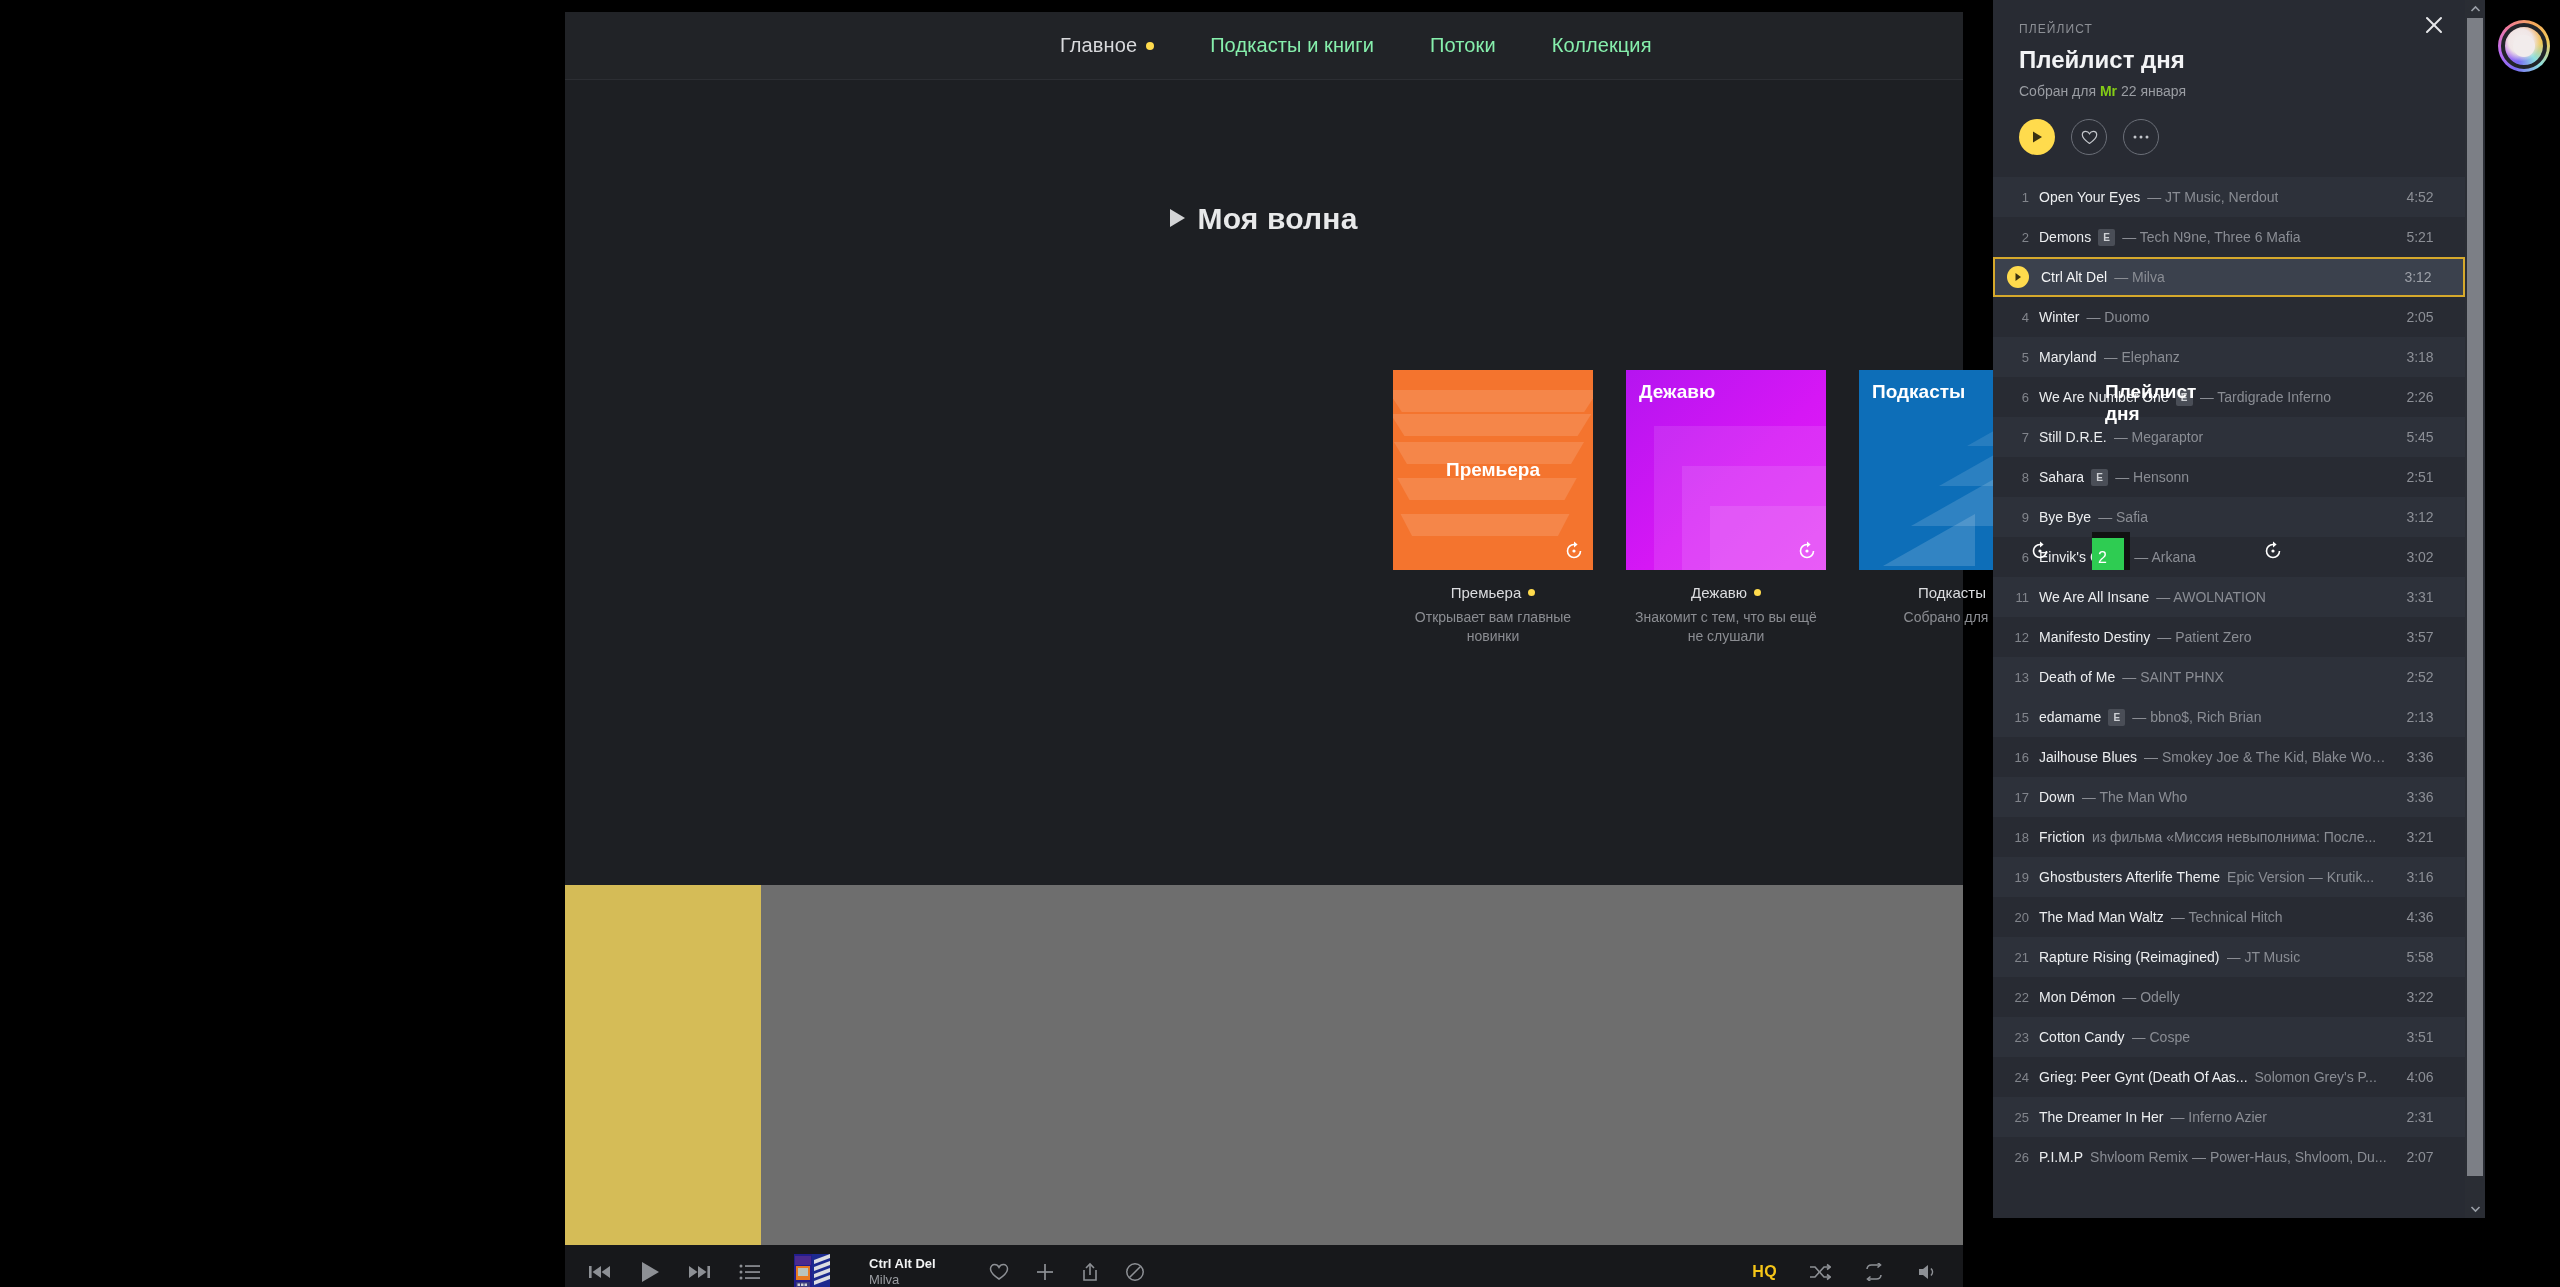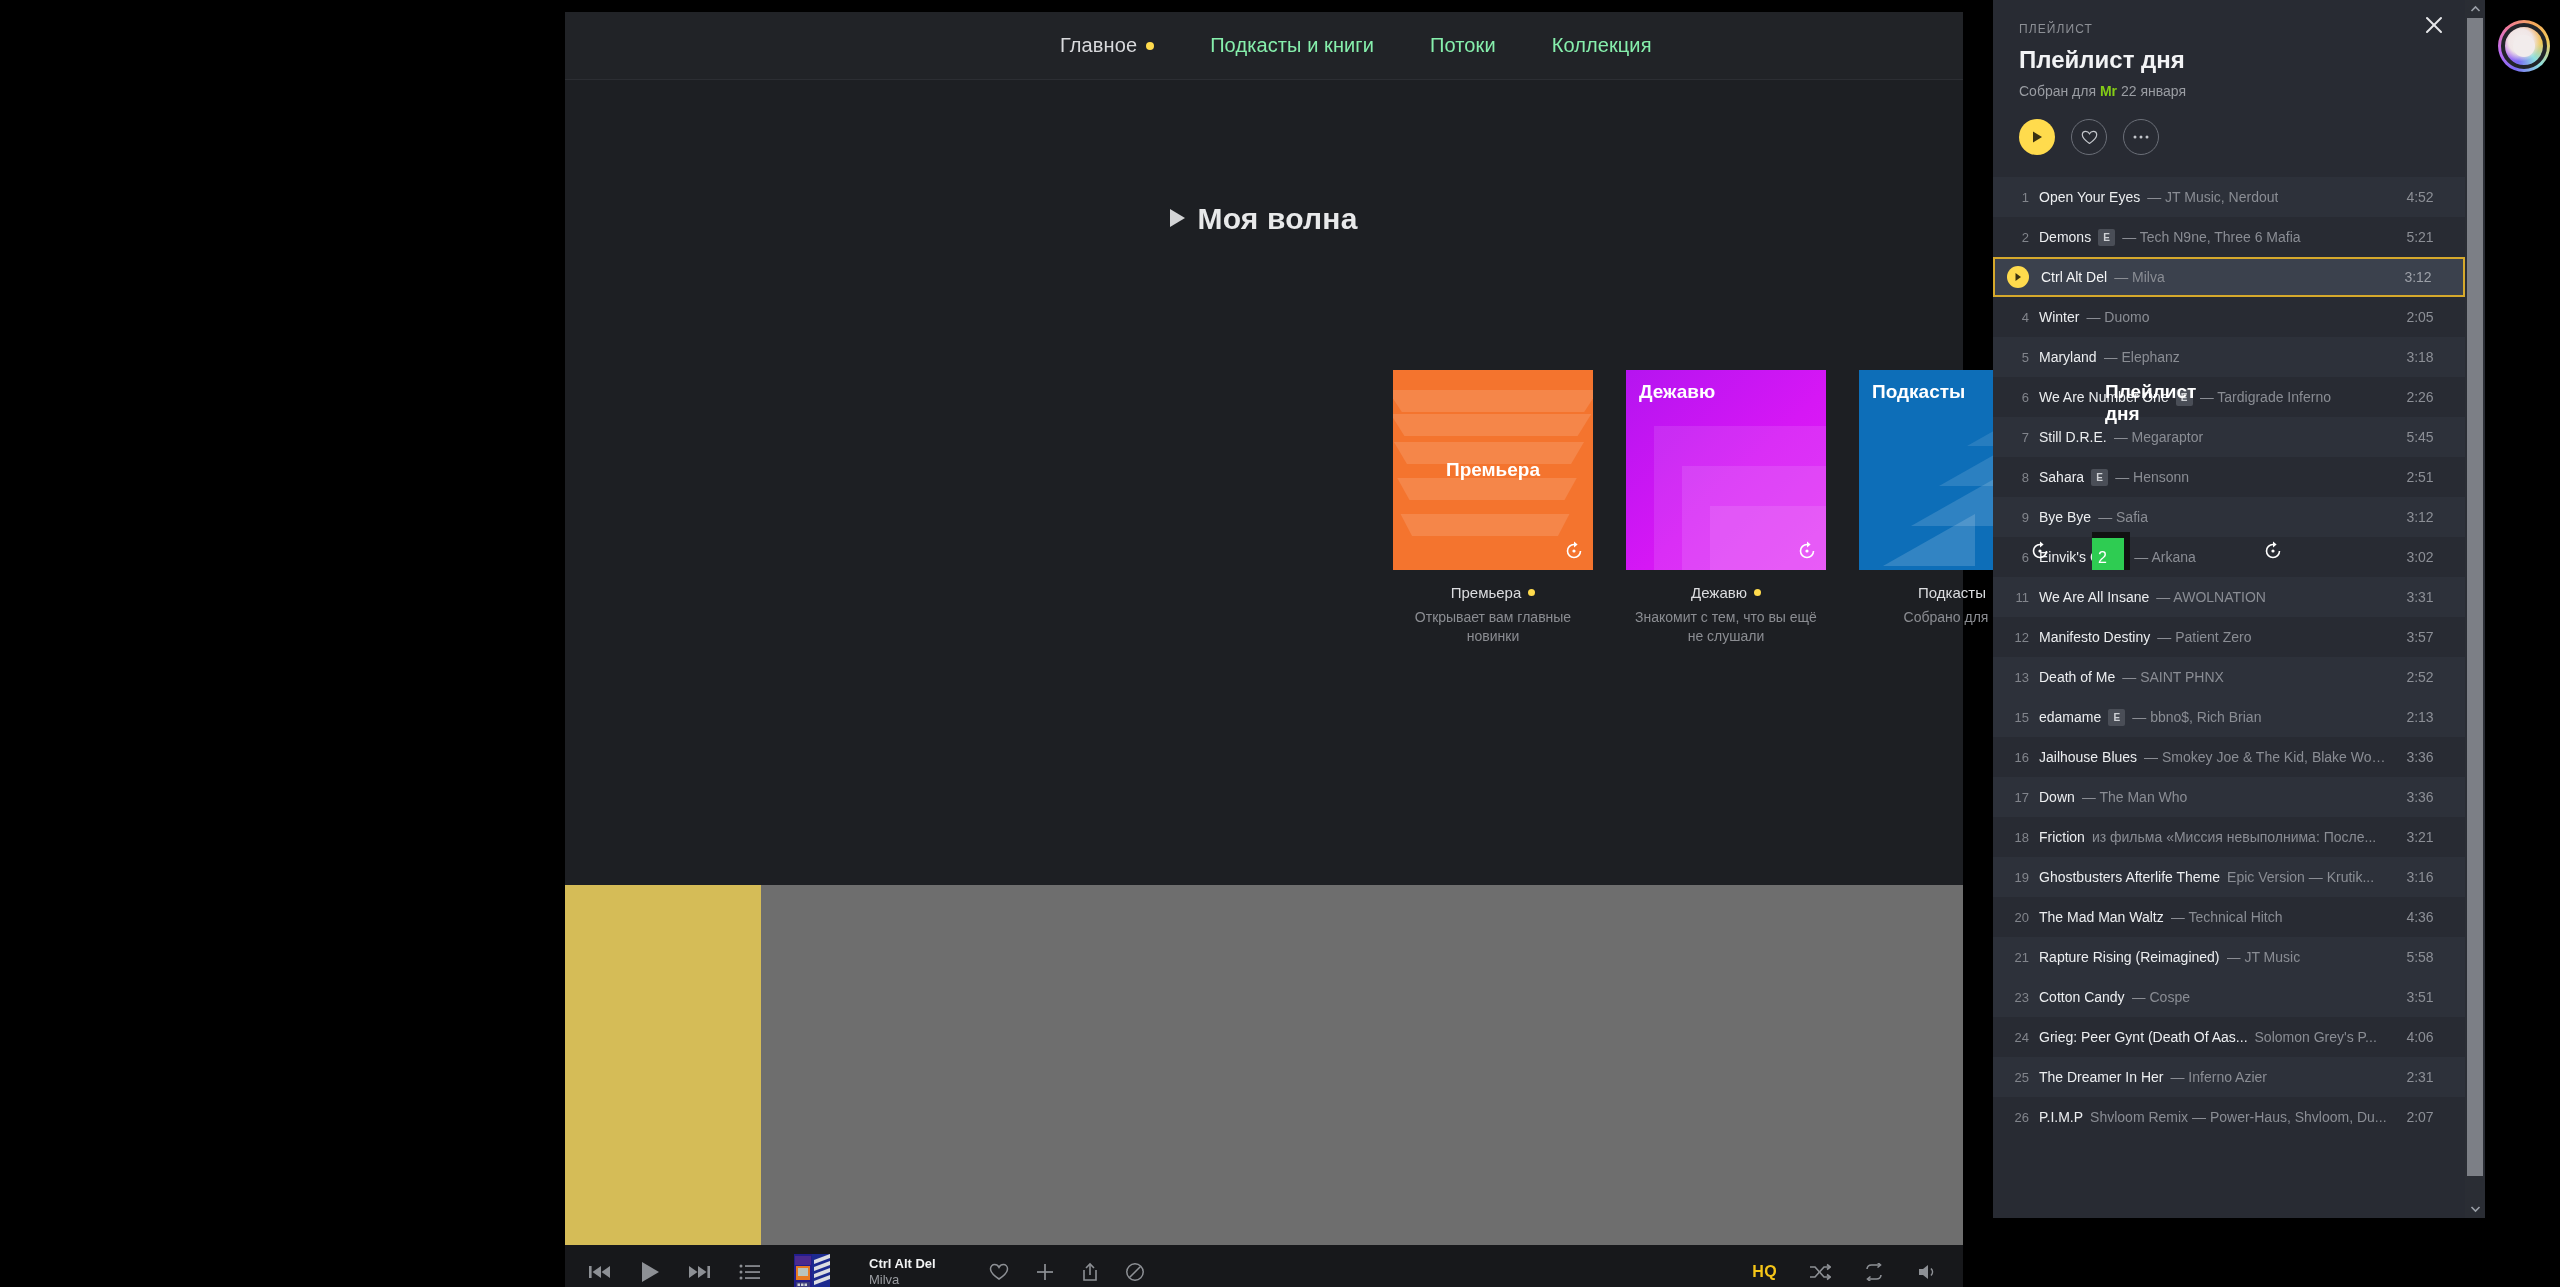--- a/index.html
+++ b/index.html
@@ -893,20 +893,28 @@
           <div class="dur">4:36</div>
         </div>
         <div class="trow alt">
           <div class="num">21</div>
           <div class="title-wrap">
             <span class="ttitle">Rapture Rising (Reimagined)</span>
             <span class="tsub">— JT Music</span>
           </div>
           <div class="dur">5:58</div>
         </div>
+        <div class="trow">
+          <div class="num">22</div>
+          <div class="title-wrap">
+            <span class="ttitle">Mon Démon</span>
+            <span class="tsub">— Odelly</span>
+          </div>
+          <div class="dur">3:22</div>
+        </div>
         <div class="trow alt">
           <div class="num">23</div>
           <div class="title-wrap">
             <span class="ttitle">Cotton Candy</span>
             <span class="tsub">— Cospe</span>
           </div>
           <div class="dur">3:51</div>
         </div>
         <div class="trow">
           <div class="num">24</div>

